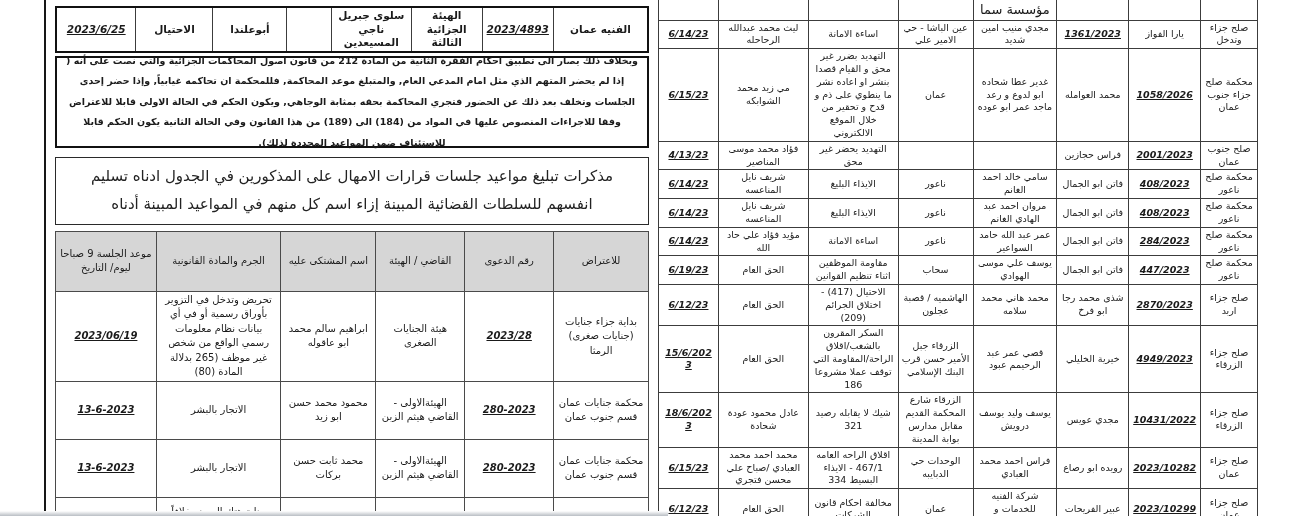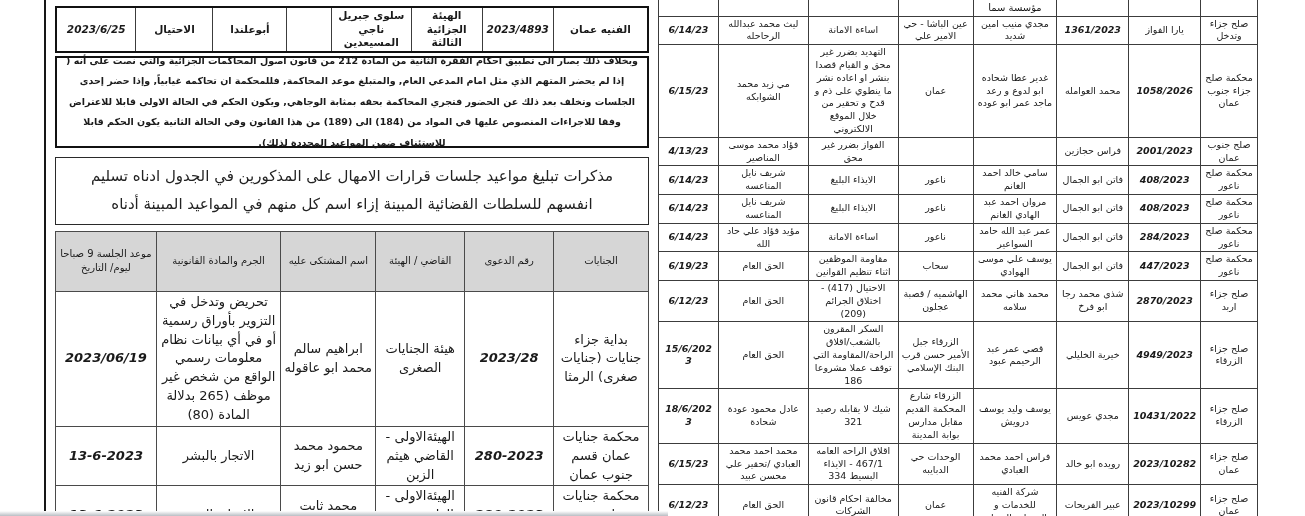--- a/index.html
+++ b/index.html
@@ -11,43 +11,43 @@
   .bottom-smudge { position:absolute; left:0; bottom:0; width:668px; height:5px;
     background:linear-gradient(to bottom,#ffffff,#b9bec4); }
 
   .page { position:absolute; direction:rtl; }
   .page-left  { left:55px;  top:6px; width:594px; }
   .page-right { left:658px; top:0;   width:600px; }
 
   table { width:100%; border-collapse:collapse; table-layout:fixed; }
   td, th { border:1px solid #3c3c3c; text-align:center; vertical-align:middle;
     padding:1px 3px; font-weight:normal; word-wrap:break-word; }
-  .num { font-weight:bold; font-style:italic; }
+  .num { font-weight:bold; font-style:italic;text-decoration:underline; }
 
   
   .top-table { border:2px solid #111; }
   .top-table td { font-size:10.5px; font-weight:bold; height:42px; line-height:1.3; }
 
   .para-box { border:2px solid #111; margin-top:3px; height:92px; padding:14px 8px;
     font-size:9.5px; font-weight:bold; text-align:center; line-height:2.15;
     display:flex; align-items:center; }
   .para-box span { width:100%; }
 
   .heading-box { border:1.5px solid #2a2a2a; margin-top:9px; height:68px;
     display:flex; align-items:center; justify-content:center; text-align:center;
     font-size:15px; line-height:1.85; padding:8px 10px; color:#222; }
 
   .left-table { margin-top:6px; }
-  .left-table td { font-size:13px; line-height:1.45; border-color:#4a4a4a; }
+  .left-table td { font-size:10px; line-height:1.45; border-color:#4a4a4a; }
   .left-table thead td { background:#d6d6d6; height:60px; font-size:10px; }
 
   
   .right-table td { font-size:9.5px; line-height:1.35; border-color:#3c3c3c; }
   .right-table .partial-row td { height:13px; border-top:none; overflow:hidden;
-    font-size:10px; vertical-align:bottom; padding-bottom:1px; }
+    font-size:13px; vertical-align:bottom; padding-bottom:1px; }
 </style>
 </head>
 <body>
 
 <div class="stage">
 
   <div class="scan-edge"></div>
 
   <div class="page page-left">
 
@@ -86,21 +86,21 @@
       <colgroup>
         <col style="width:16%">
           <col style="width:15%">
           <col style="width:15%">
         <col style="width:16%">
           <col style="width:21%">
           <col style="width:17%">
       </colgroup>
       <thead>
         <tr>
-          <td>الجنايات</td>
+          <td>للاعتراض</td>
           <td>رقم الدعوى</td>
           <td>القاضي / الهيئة</td>
           <td>اسم المشتكى عليه</td>
           <td>الجرم والمادة القانونية</td>
           <td>موعد الجلسة 9 صباحا ليوم/ التاريخ</td>
         </tr>
       </thead>
       <tbody>
         <tr style="height:58px">
           <td>بداية جزاء جنايات (جنايات صغرى) الرمثا</td>
@@ -188,21 +188,21 @@
           <td>مي زيد محمد الشوابكه</td>
           <td class="num">6/15/23</td>
         </tr>
 
         <tr>
           <td>صلح جنوب عمان</td>
           <td class="num">2001/2023</td>
           <td>فراس حجازين</td>
           <td></td>
           <td></td>
-          <td>الفواز بضرر غير محق</td>
+          <td>التهديد يحضر غير محق</td>
           <td>فؤاد محمد موسى المناصير</td>
           <td class="num">4/13/23</td>
         </tr>
 
         <tr>
           <td>محكمة صلح ناعور</td>
           <td class="num">408/2023</td>
           <td>فاتن ابو الجمال</td>
           <td>سامي خالد احمد الغانم</td>
           <td>ناعور</td>
@@ -273,25 +273,25 @@
           <td>يوسف وليد يوسف درويش</td>
           <td>الزرقاء شارع المحكمة القديم مقابل مدارس بوابة المدينة</td>
           <td>شيك لا يقابله رصيد 321</td>
           <td>عادل محمود عودة شحادة</td>
           <td class="num">18/6/2023</td>
         </tr>
 
         <tr>
           <td>صلح جزاء عمان</td>
           <td class="num">2023/10282</td>
-          <td>رويده ابو خالد</td>
+          <td>رويده ابو رصاع</td>
           <td>فراس احمد محمد العبادي</td>
           <td>الوحدات حي الدبايبه</td>
           <td>اقلاق الراحه العامه 467/1 - الايذاء البسيط 334</td>
-          <td>محمد احمد محمد العبادي /تحقير علي محسن عبيد</td>
+          <td>محمد احمد محمد العبادي /صباح علي محسن فتجري</td>
           <td class="num">6/15/23</td>
         </tr>
 
         <tr>
           <td>صلح جزاء عمان</td>
           <td class="num">2023/10299</td>
           <td>عبير الفريحات</td>
           <td>شركة الفنيه للخدمات و المعدات النفطية</td>
           <td>عمان</td>
           <td>مخالفة احكام قانون الشركات</td>

